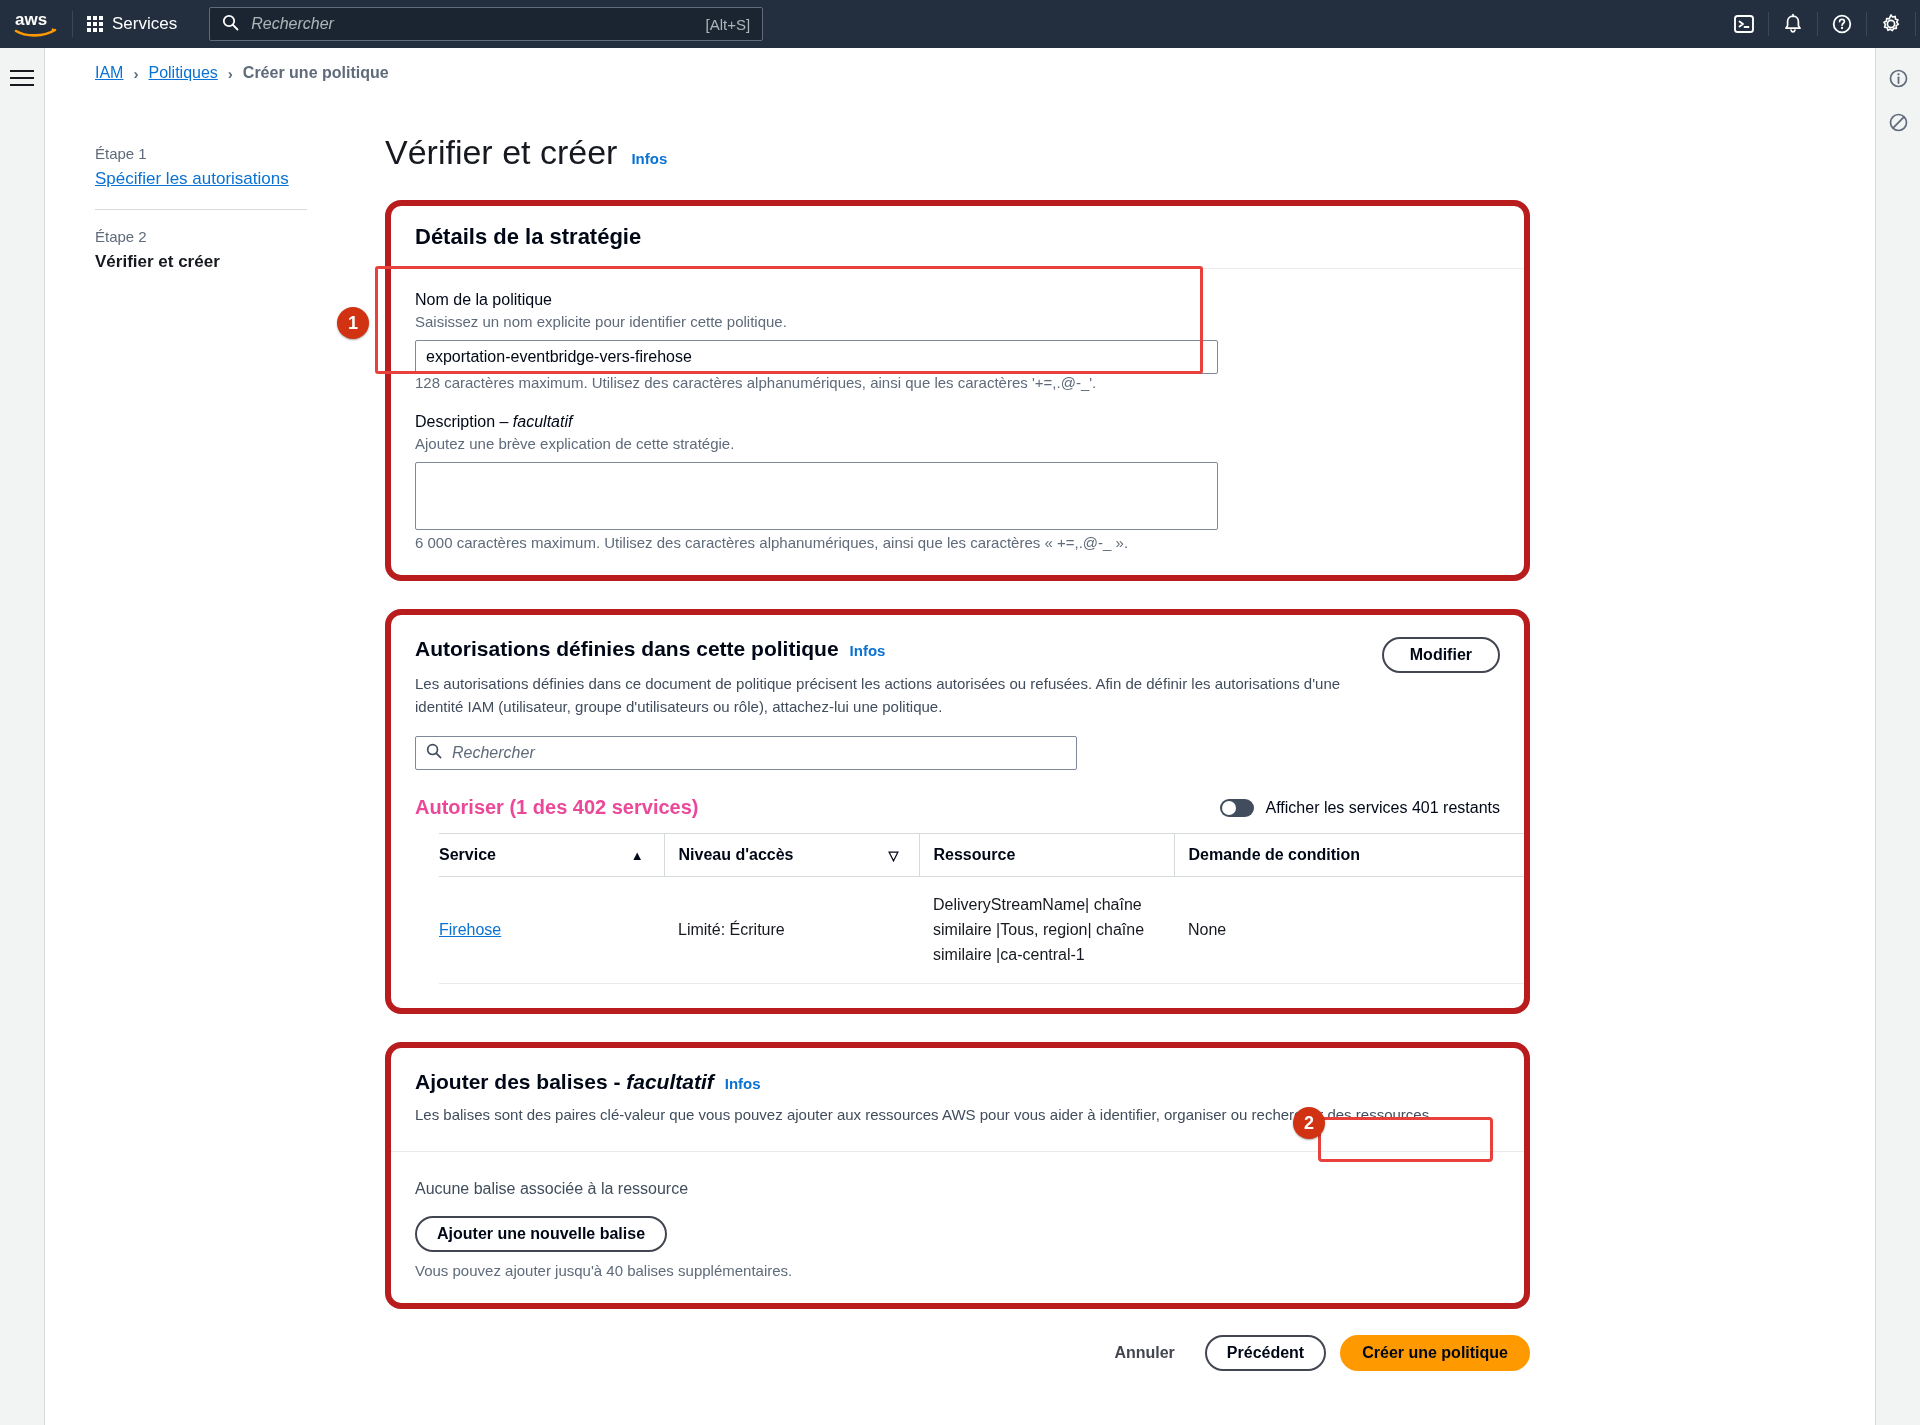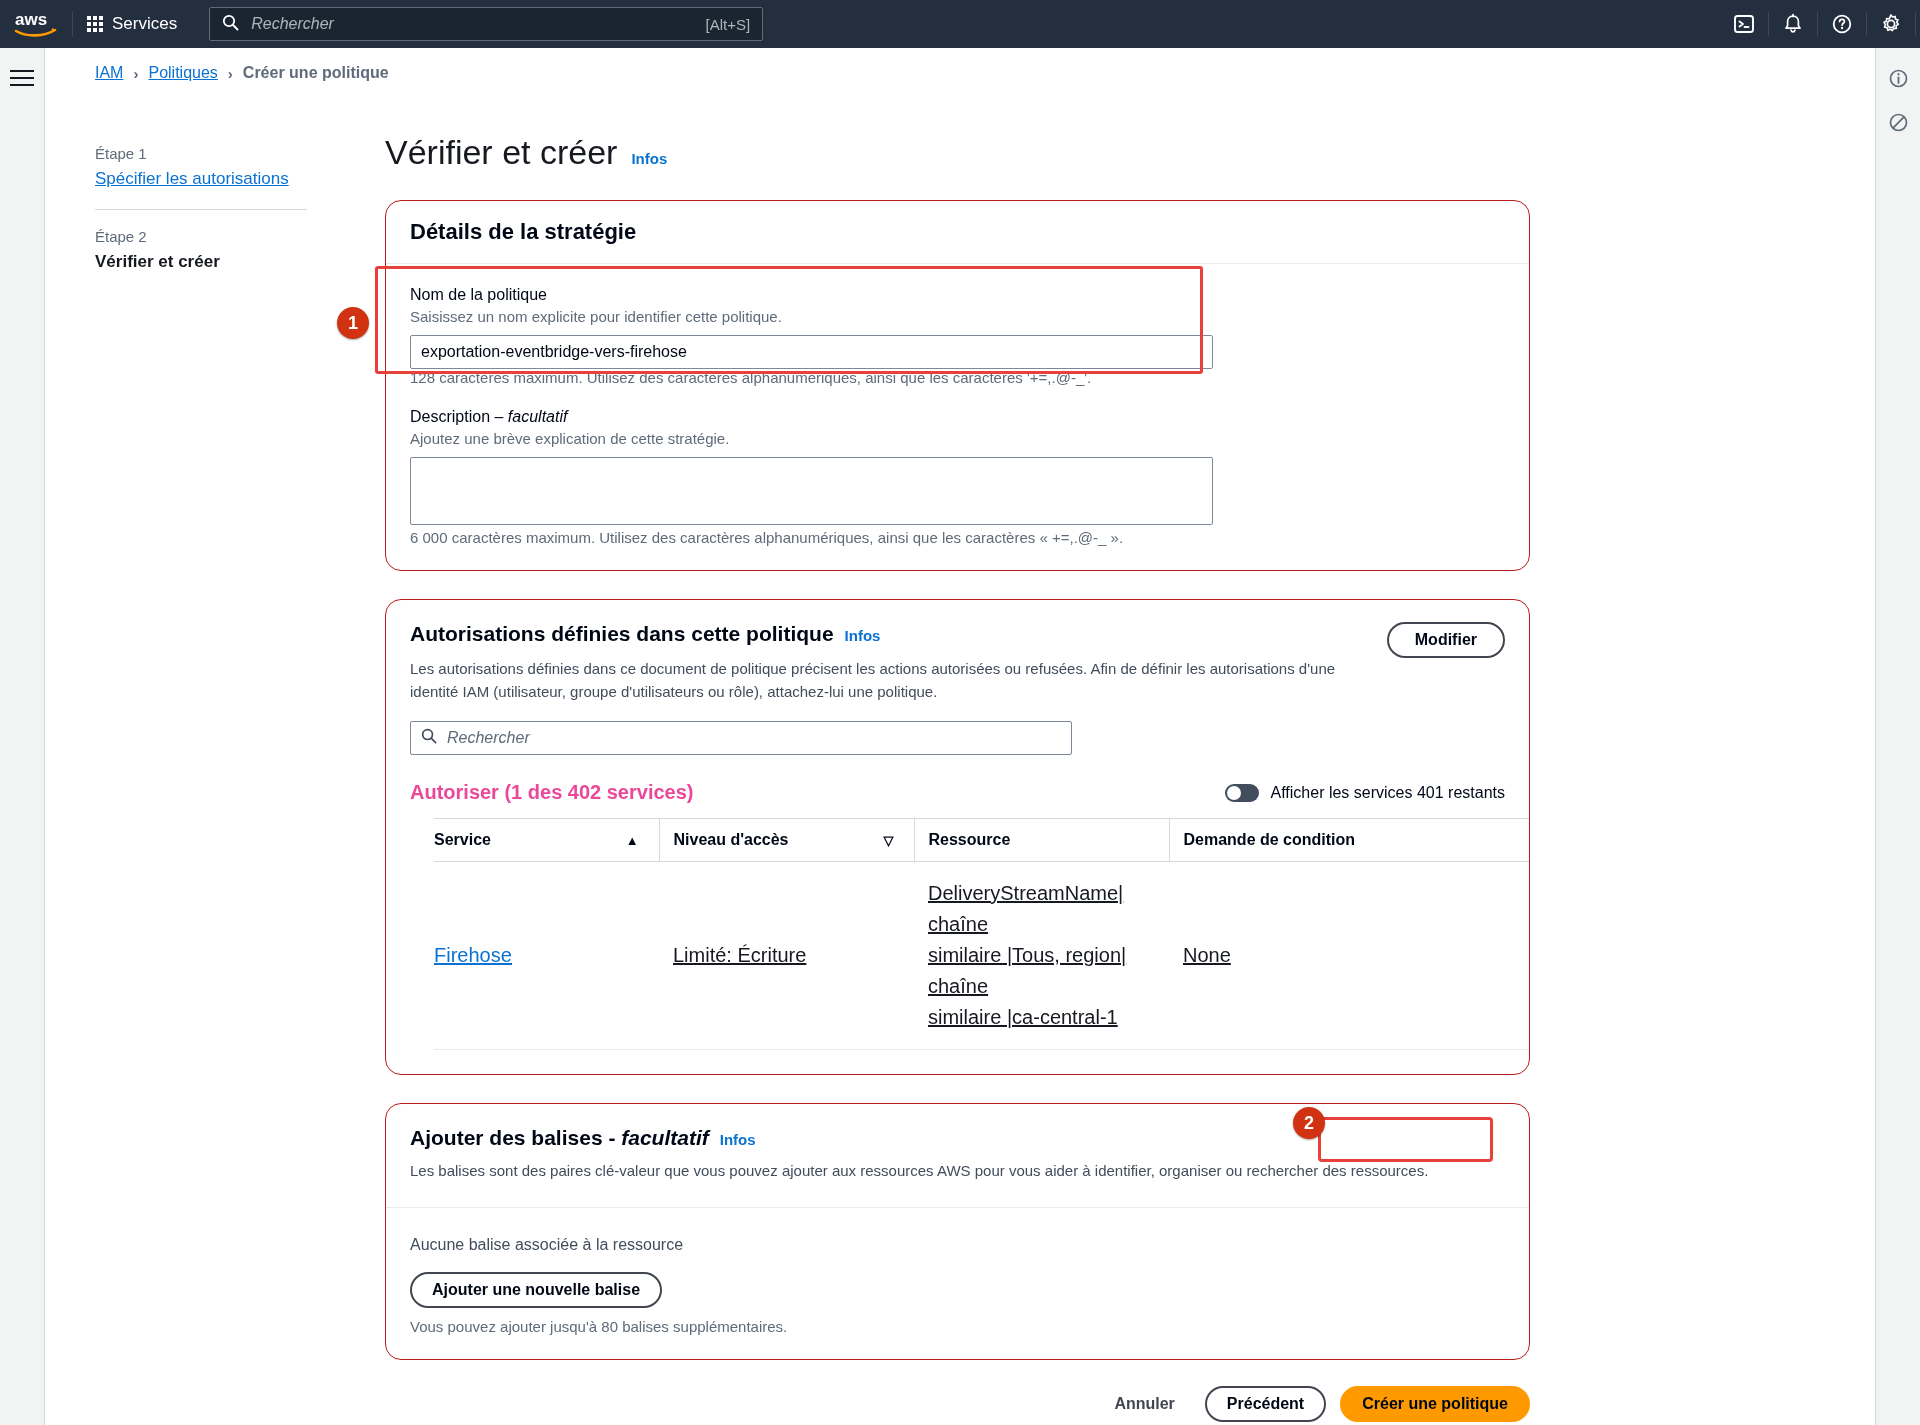--- a/index.html
+++ b/index.html
@@ -107,21 +107,21 @@
   .step-rule { height: 1px; background: #d5dbdb; margin: 20px 0 0; width: 212px; }
 
   
   .main-col { position: absolute; left: 340px; top: 85px; width: 1145px; }
   .page-title-row { display: flex; align-items: baseline; gap: 14px; }
   .page-title { font-size: 34px; font-weight: normal; color: #16191f; margin: 0; }
   .infos-link { font-size: 15px; color: #0972d3; font-weight: bold; text-decoration: none; cursor: pointer; }
   .page-subtitle { font-size: 16px; color: #414d5c; margin: 12px 0 0; }
 
   .card {
-    background: #ffffff; border: 1px solid #b91c1c; border-radius: 16px;
+    background: #ffffff; border: 6px solid #b91c1c; border-radius: 16px;
     margin-top: 28px;
   }
   .card-header {
     padding: 18px 24px; border-bottom: 1px solid #e9ebed;
     display: flex; align-items: center; justify-content: space-between;
   }
   .card-title { font-size: 22px; font-weight: bold; color: #000716; margin: 0; }
   .card-title-sm { font-size: 21px; font-weight: bold; color: #000716; margin: 0; }
   .card-body { padding: 22px 24px 24px; }
 
@@ -205,22 +205,22 @@
   .tbl { width: 100%; border-collapse: collapse; margin-top: 14px; margin-left: 24px; }
   .tbl th {
     text-align: left; font-size: 16px; font-weight: bold; color: #000716;
     padding: 12px 0 12px 0; border-bottom: 1px solid #d5dbdb;
     border-top: 1px solid #d5dbdb; vertical-align: middle;
   }
   .th-inner { display: flex; align-items: center; justify-content: space-between; padding-right: 14px; }
   .th-div { border-right: 1px solid #d5dbdb; }
   .sort-ico { color: #000716; font-size: 13px; margin-right: 6px; }
   .tbl td {
-    font-size: 20px; color: #16191f; padding: 16px 14px 16px 0;
-    vertical-align: middle; border-bottom: 1px solid #e9ebed; text-decoration: underline;
+    font-size: 16px; color: #16191f; padding: 16px 14px 16px 0;
+    vertical-align: middle; border-bottom: 1px solid #e9ebed;
   }
   .svc-link { color: #0972d3; text-decoration: underline; cursor: pointer; }
   .res-cell { line-height: 1.55; }
 
   
   .tags-empty { font-size: 16px; color: #414d5c; padding-top: 6px; }
   .tags-note { font-size: 15px; color: #5f6b7a; margin-top: 10px; }
 
   
   .footer-actions {
@@ -473,21 +473,21 @@
               <span class="opt-italic">facultatif</span>
             </h2>
             <span class="infos-link">Infos</span>
           </div>
           <p style="font-size:15px;color:#414d5c;margin:12px 0 18px">Les balises sont des paires clé-valeur que vous pouvez ajouter aux ressources AWS pour vous aider à identifier, organiser ou rechercher des ressources.</p>
         </div>
         <div class="divider-line"></div>
         <div class="card-body">
           <div class="tags-empty">Aucune balise associée à la ressource</div>
           <button class="btn btn-normal" style="margin-top:18px">Ajouter une nouvelle balise</button>
-          <div class="tags-note">Vous pouvez ajouter jusqu'à 80 balises supplémentaires.</div>
+          <div class="tags-note">Vous pouvez ajouter jusqu'à 40 balises supplémentaires.</div>
         </div>
       </div>
 
       <div class="footer-actions">
         <button class="btn btn-link">Annuler</button>
         <button class="btn btn-normal">Précédent</button>
         <button class="btn btn-primary">Créer une politique</button>
       </div>
 
     </div>

